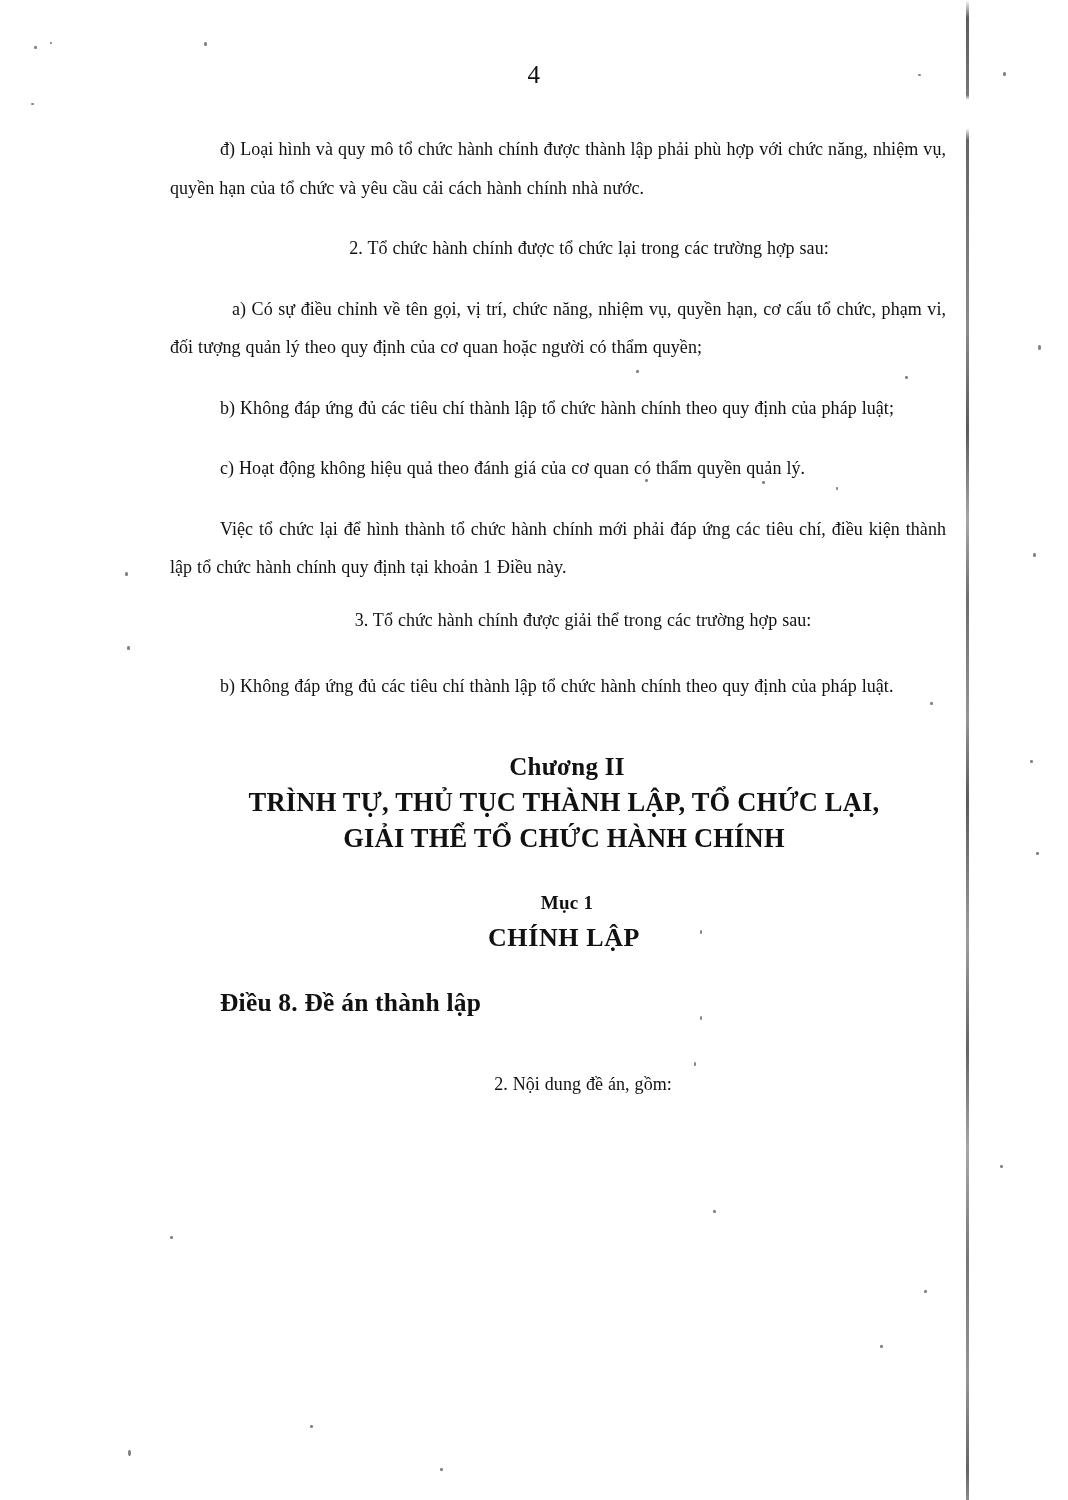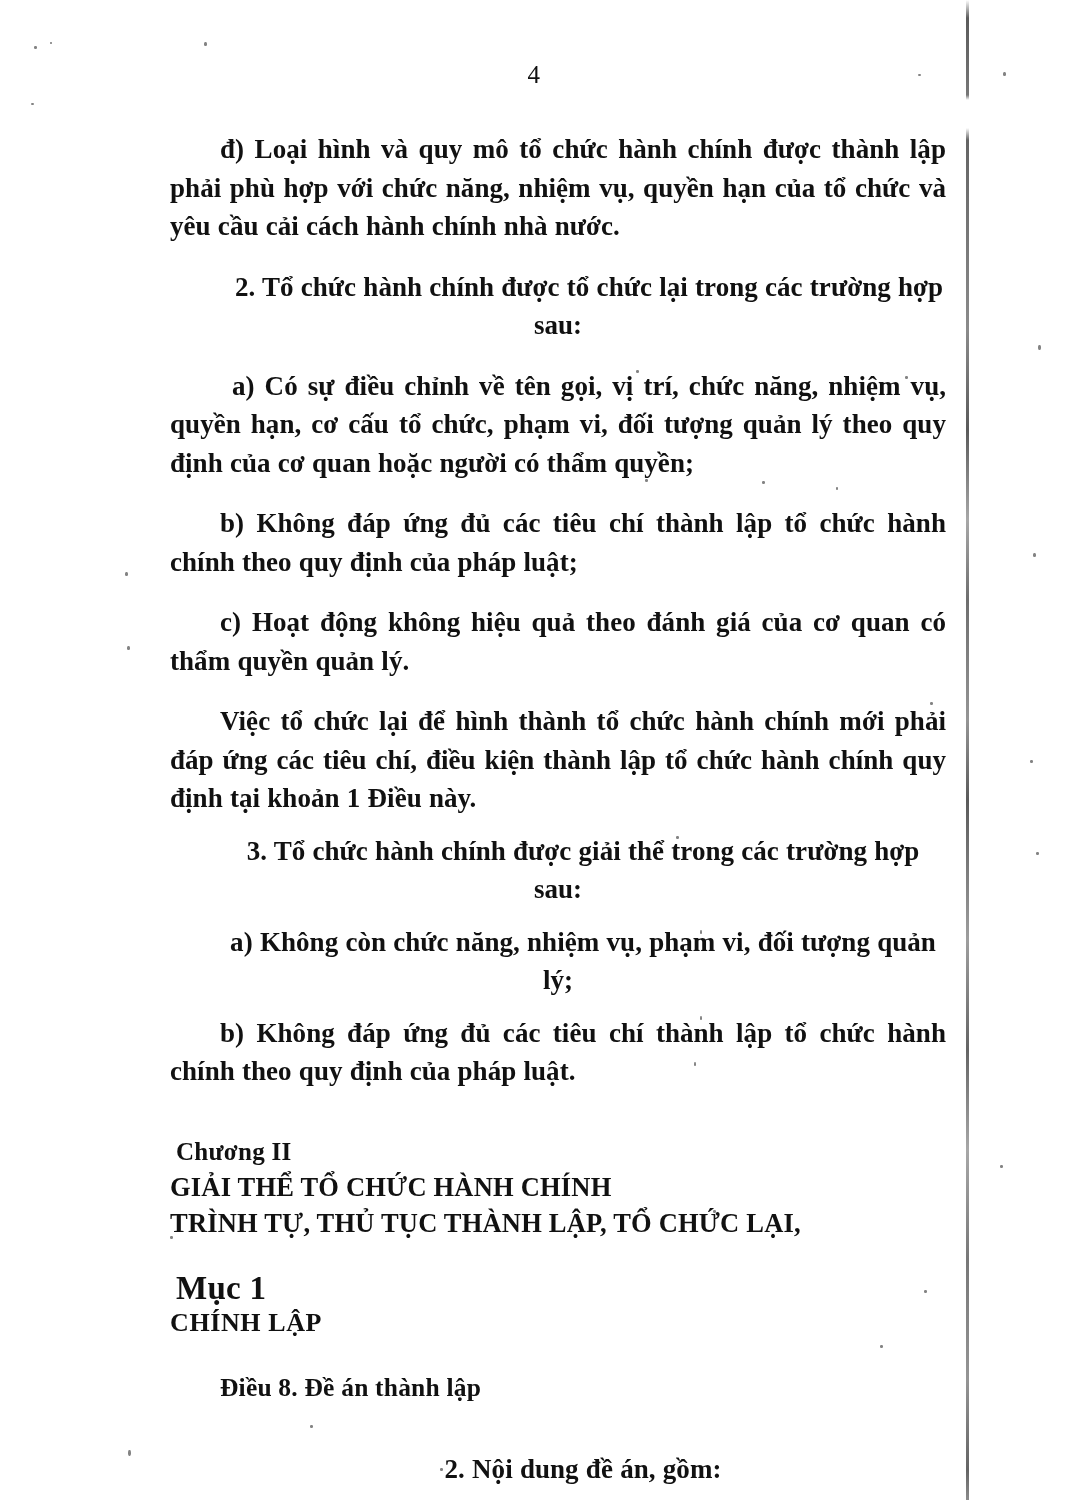--- a/index.html
+++ b/index.html
@@ -36,56 +36,56 @@
   
   .text-column {
     position: absolute;
     left: 170px;
     top: 130px;
     width: 788px;
   }
 
   .para {
     margin: 0 12px 0 0;
-    font-size: 27px;
+    font-size: 18px;
     line-height: 38.5px;
     text-align: justify;
     text-justify: inter-word;
     letter-spacing: 0.05px;
     word-spacing: 0.4px;
-    font-weight: bold;
   }
 
   .para.indent { text-indent: 50px; }
   .para.indent-wide { text-indent: 62px; }
   .para.last-left { text-align: center; }
 
   
   .gap-sm  { height: 14px; }
   .gap-md  { height: 22px; }
   .gap-lg  { height: 30px; }
   .gap-xl  { height: 44px; }
 
   
   .heading-block {
+    text-align: center;
     font-weight: bold;
     letter-spacing: 0.3px;
   }
   .chapter-label {
     font-size: 25px;
     line-height: 34px;
     padding-left: 6px;
   }
   .chapter-title {
     font-size: 26.5px;
     line-height: 36px;
     letter-spacing: 0.2px;
   }
   .section-label {
-    font-size: 33px;
+    font-size: 19px;
     line-height: 34px;
     padding-left: 6px;
   }
   .section-title {
     font-size: 26px;
     line-height: 35px;
     letter-spacing: 0.6px;
   }
 
   .article-heading {
@@ -200,32 +200,31 @@
     <div class="gap-md"></div>
 
     <p class="para indent">Việc tổ chức lại để hình thành tổ chức hành chính mới phải đáp ứng các tiêu chí, điều kiện thành lập tổ chức hành chính quy định tại khoản 1 Điều này.</p>
 
     <div class="gap-sm"></div>
 
     <p class="para indent last-left">3. Tổ chức hành chính được giải thể trong các trường hợp sau:</p>
 
     <div class="gap-sm"></div>
 
-    <p class="para indent last-left">a) Không còn chức năng, nhiệm vụ, phạm vi, đối tượng quản lý;</p>
 
     <div class="gap-sm"></div>
 
     <p class="para indent">b) Không đáp ứng đủ các tiêu chí thành lập tổ chức hành chính theo quy định của pháp luật.</p>
 
     <div class="gap-xl"></div>
 
     <div class="heading-block">
       <div class="chapter-label">Chương II</div>
+      <div class="chapter-title">TRÌNH TỰ, THỦ TỤC THÀNH LẬP, TỔ CHỨC LẠI,</div>
       <div class="chapter-title">GIẢI THỂ TỔ CHỨC HÀNH CHÍNH</div>
-      <div class="chapter-title">TRÌNH TỰ, THỦ TỤC THÀNH LẬP, TỔ CHỨC LẠI,</div>
     </div>
 
     <div class="gap-lg"></div>
 
     <div class="heading-block">
       <div class="section-label">Mục 1</div>
       <div class="section-title">CHÍNH LẬP</div>
     </div>
 
     <div class="gap-lg"></div>

